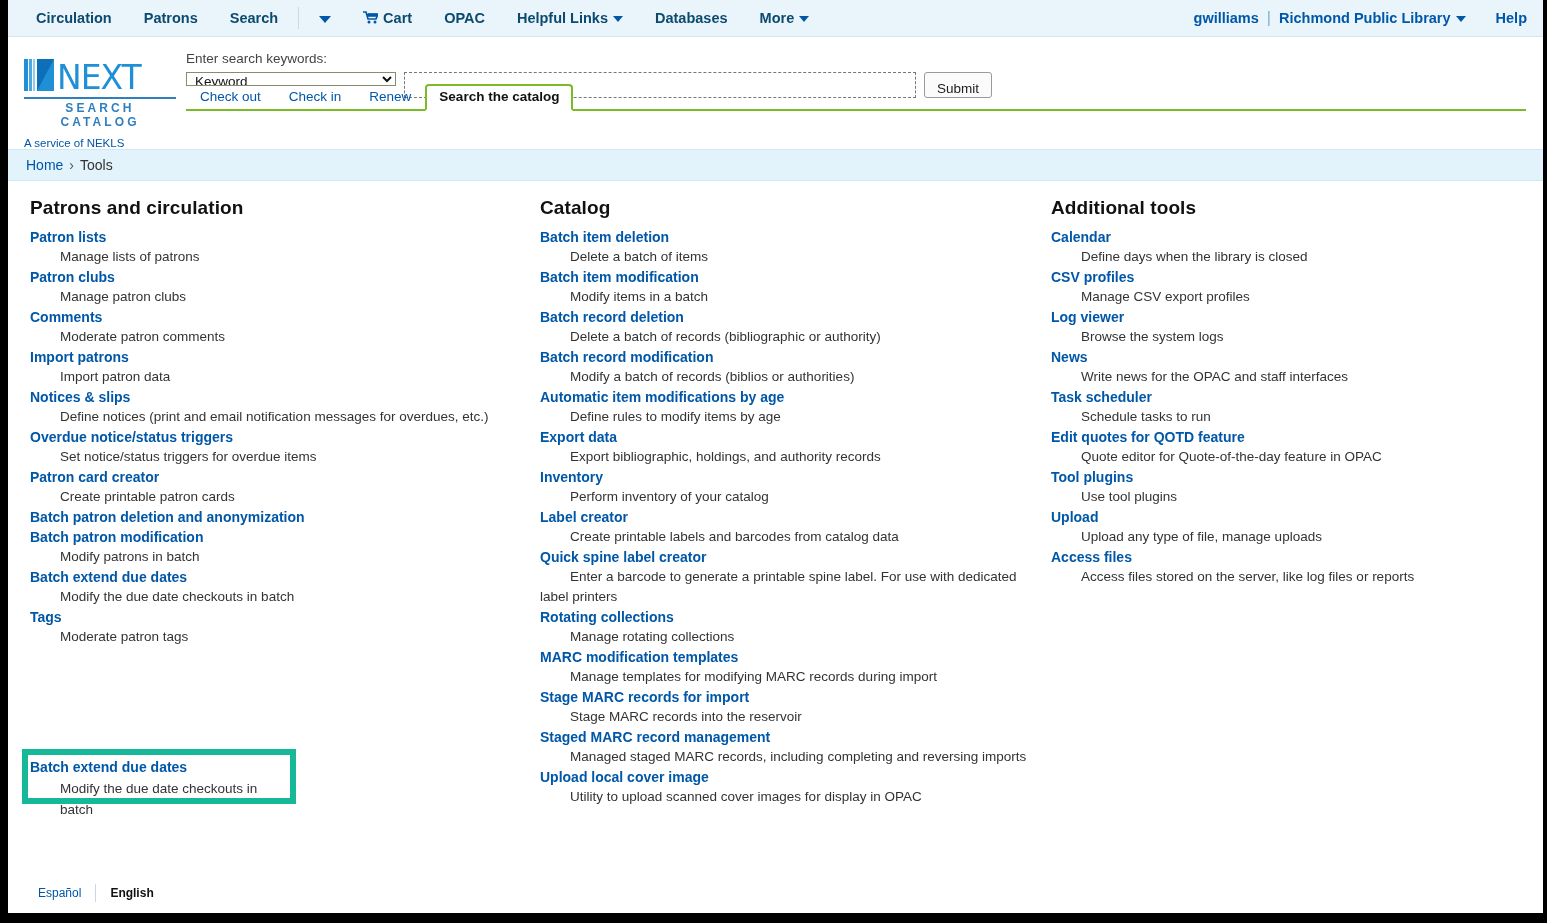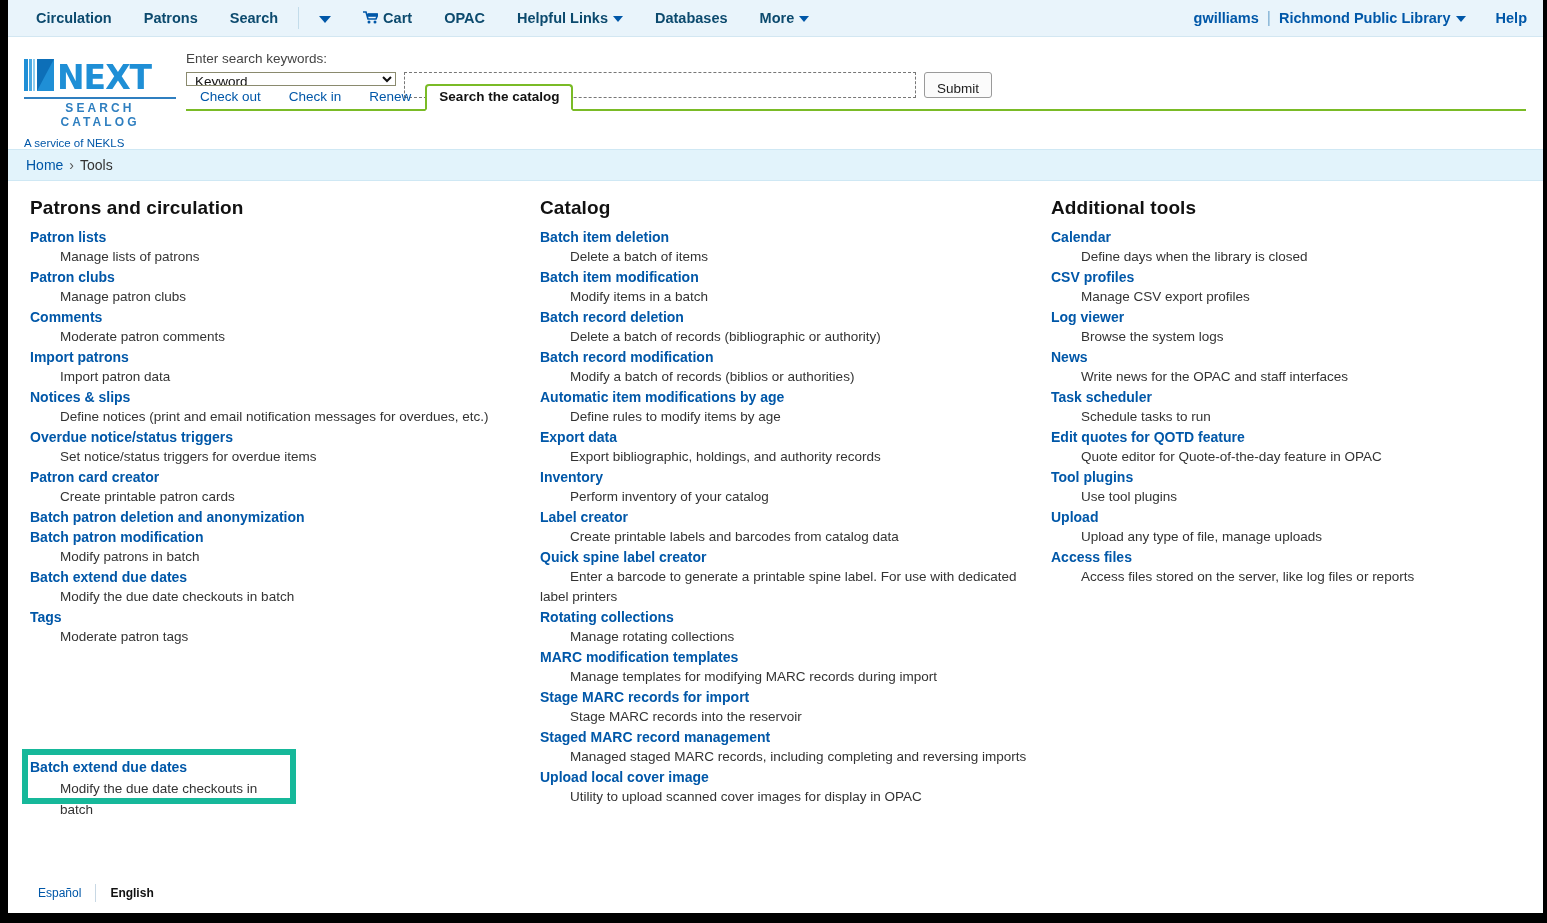--- a/index.html
+++ b/index.html
@@ -112,21 +112,21 @@
   }
   #logo-row { display: flex; align-items: flex-end; }
   .logo-mark {
     width: 30px; height: 38px;
     margin-right: 3px;
     position: relative;
   }
   .logo-word {
     font-family: "DejaVu Sans", sans-serif;
     font-size: 33px;
-    font-weight: bold;
+    font-weight: normal;
     letter-spacing: -1px;
     line-height: 34px;
     color: #1f8fd6;
   }
   #logo-sub {
     margin-top: 2px;
     font-size: 12px;
     letter-spacing: 3.1px;
     font-weight: bold;
     color: #2f7fc0;

